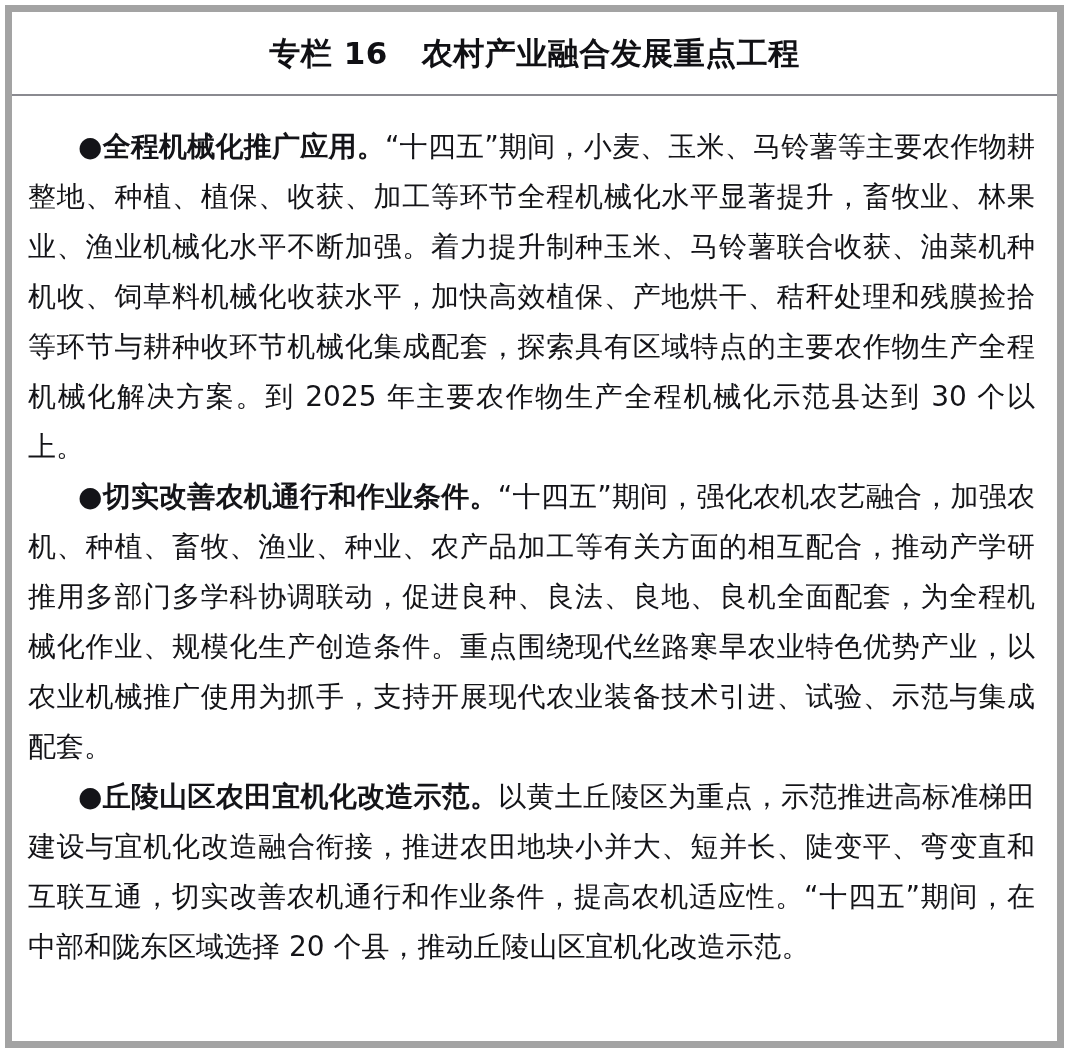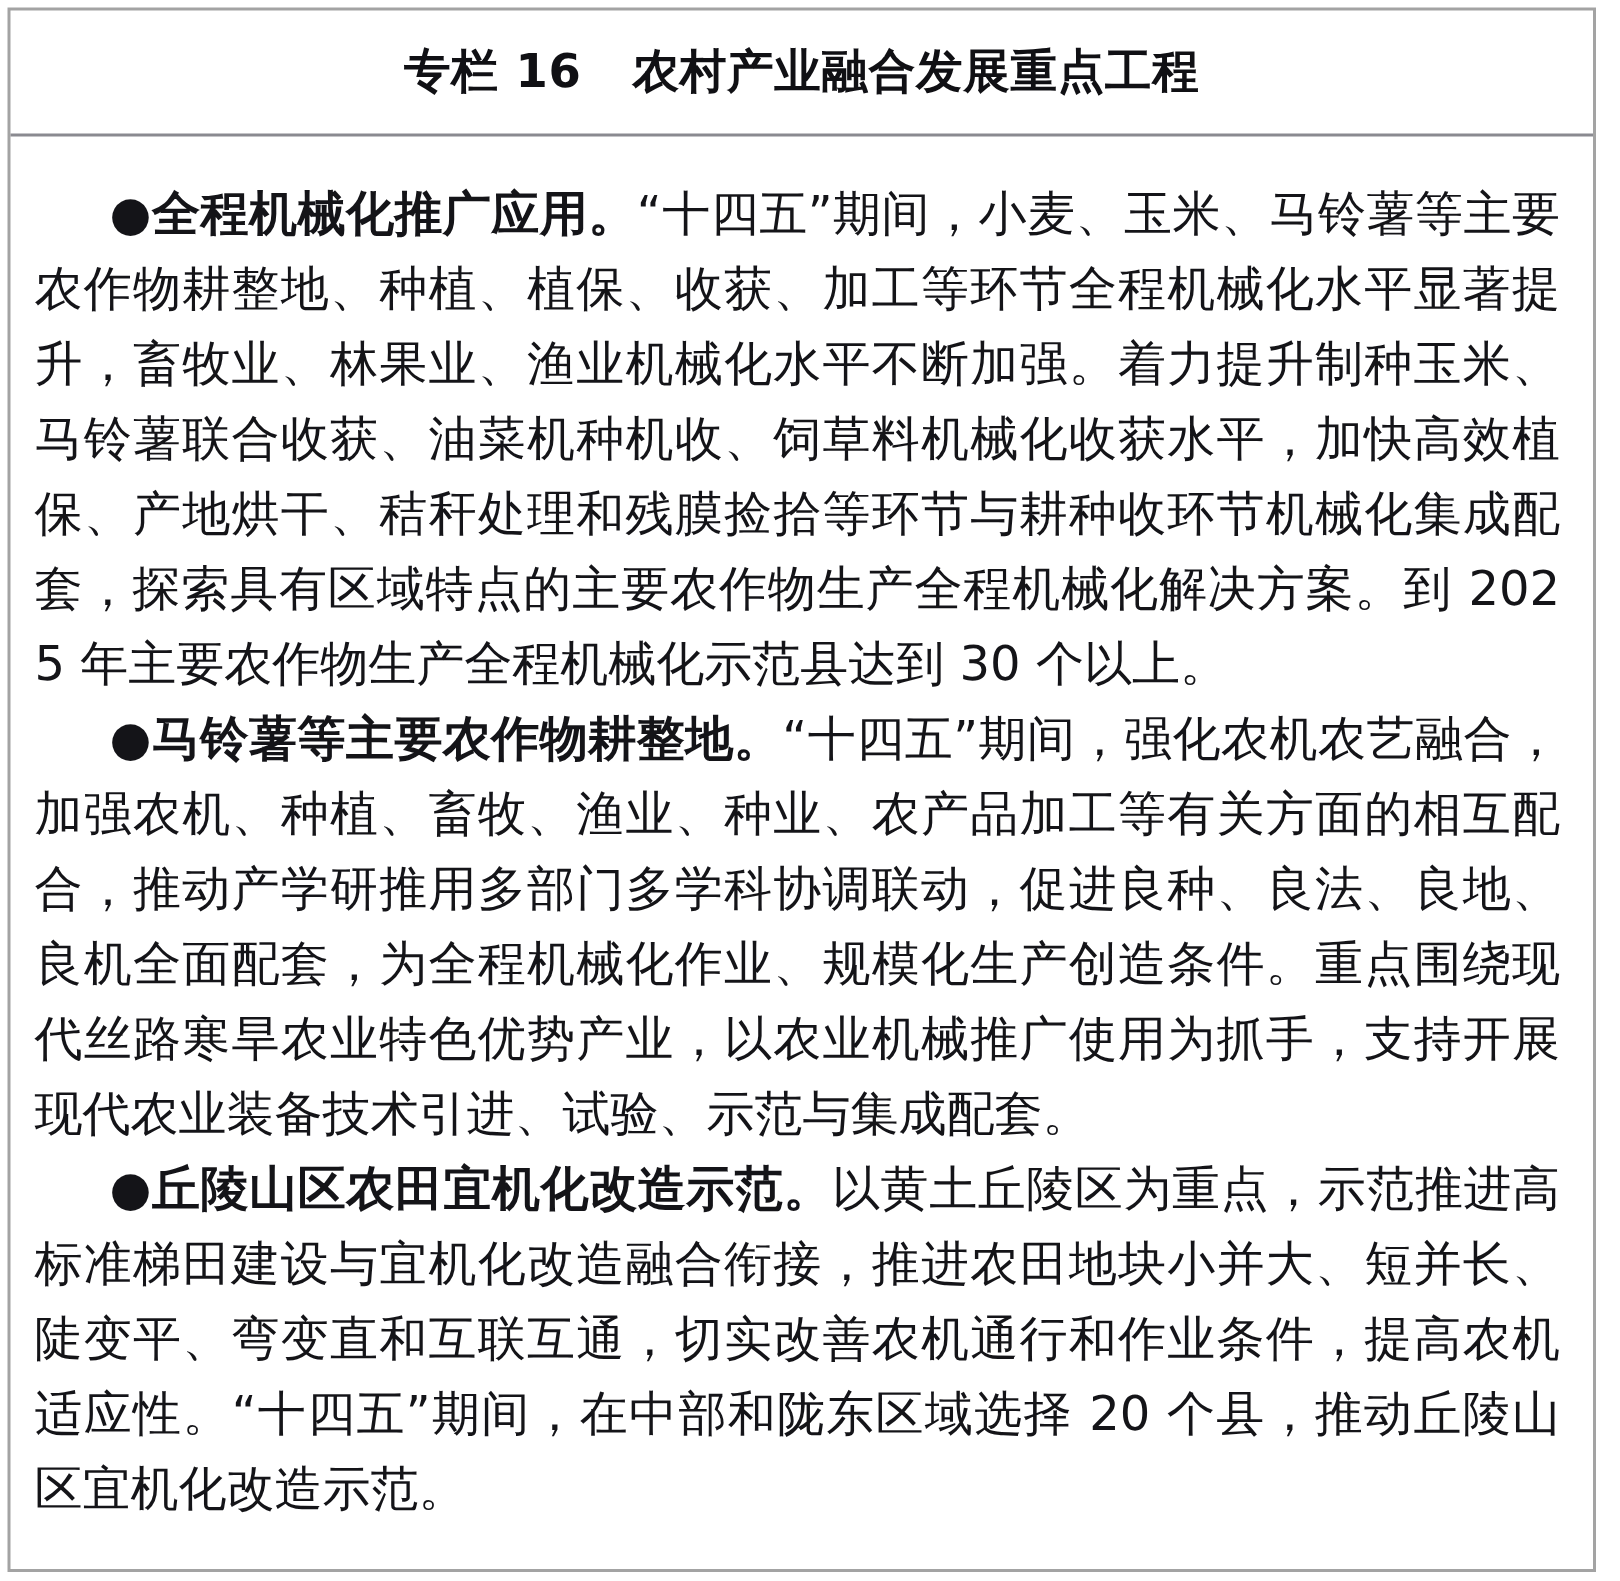--- a/index.html
+++ b/index.html
@@ -24,21 +24,21 @@
   }
 
   
   .callout-box {
     position: absolute;
     left: 5px;
     top: 5px;
     width: 1059px;
     height: 1043px;
     box-sizing: border-box;
-    border: 2px solid #a3a3a3;
+    border: 7px solid #a3a3a3;
     background: #ffffff;
   }
 
   
   .callout-header {
     position: relative;
     height: 84px;
     box-sizing: border-box;
     display: flex;
     align-items: center;
@@ -66,21 +66,21 @@
   }
 
   
   .callout-body {
     box-sizing: border-box;
     padding: 26px 22px 0 16px;
   }
 
   .para {
     font-family: "DejaVu Sans", "Liberation Sans", sans-serif;
-    font-size: 32px;
+    font-size: 28px;
     line-height: 50px;
     color: #141418;
     text-align: justify;
     text-justify: inter-character;
     text-indent: 50px;
     margin: 0 0 0 0;
     letter-spacing: 0px;
     word-break: break-all;
   }
 
@@ -108,21 +108,21 @@
     </div>
 
     <div class="callout-body">
 
       <p class="para">
         <span class="bullet">●</span><span class="lead">全程机械化推广应用。</span><span>“十四五”期间，小麦、玉米、马铃薯等主要农作物耕整地、种植、植保、收获、加工等环节全程机械化水平显著提升，畜牧业、林果业、渔业机械化水平不断加强。着力提升制种玉米、马铃薯联合收获、油菜机种机收、饲草料机械化收获水平，加快高效植保、产地烘干、秸秆处理和残膜捡拾等环节与耕种收环节机械化集成配套，探索具有区域特点的主要农作物生产全程机械化解决方案。到 2025 年主要农作物生产全程机械化示范县达到 30 个以上。</span>
       </p>
 
 
       <p class="para">
-        <span class="bullet">●</span><span class="lead">马铃薯等主要农作物耕整地。</span><span>“十四五”期间，强化农机农艺融合，加强农机、种植、畜牧、渔业、种业、农产品加工等有关方面的相互配合，推动产学研推用多部门多学科协调联动，促进良种、良法、良地、良机全面配套，为全程机械化作业、规模化生产创造条件。重点围绕现代丝路寒旱农业特色优势产业，以农业机械推广使用为抓手，支持开展现代农业装备技术引进、试验、示范与集成配套。</span>
+        <span class="bullet">●</span><span class="lead">切实改善农机通行和作业条件。</span><span>“十四五”期间，强化农机农艺融合，加强农机、种植、畜牧、渔业、种业、农产品加工等有关方面的相互配合，推动产学研推用多部门多学科协调联动，促进良种、良法、良地、良机全面配套，为全程机械化作业、规模化生产创造条件。重点围绕现代丝路寒旱农业特色优势产业，以农业机械推广使用为抓手，支持开展现代农业装备技术引进、试验、示范与集成配套。</span>
       </p>
 
       <p class="para">
         <span class="bullet">●</span><span class="lead">丘陵山区农田宜机化改造示范。</span><span>以黄土丘陵区为重点，示范推进高标准梯田建设与宜机化改造融合衔接，推进农田地块小并大、短并长、陡变平、弯变直和互联互通，切实改善农机通行和作业条件，提高农机适应性。“十四五”期间，在中部和陇东区域选择 20 个县，推动丘陵山区宜机化改造示范。</span>
       </p>
 
     </div>
   </div>
 </div>
 

